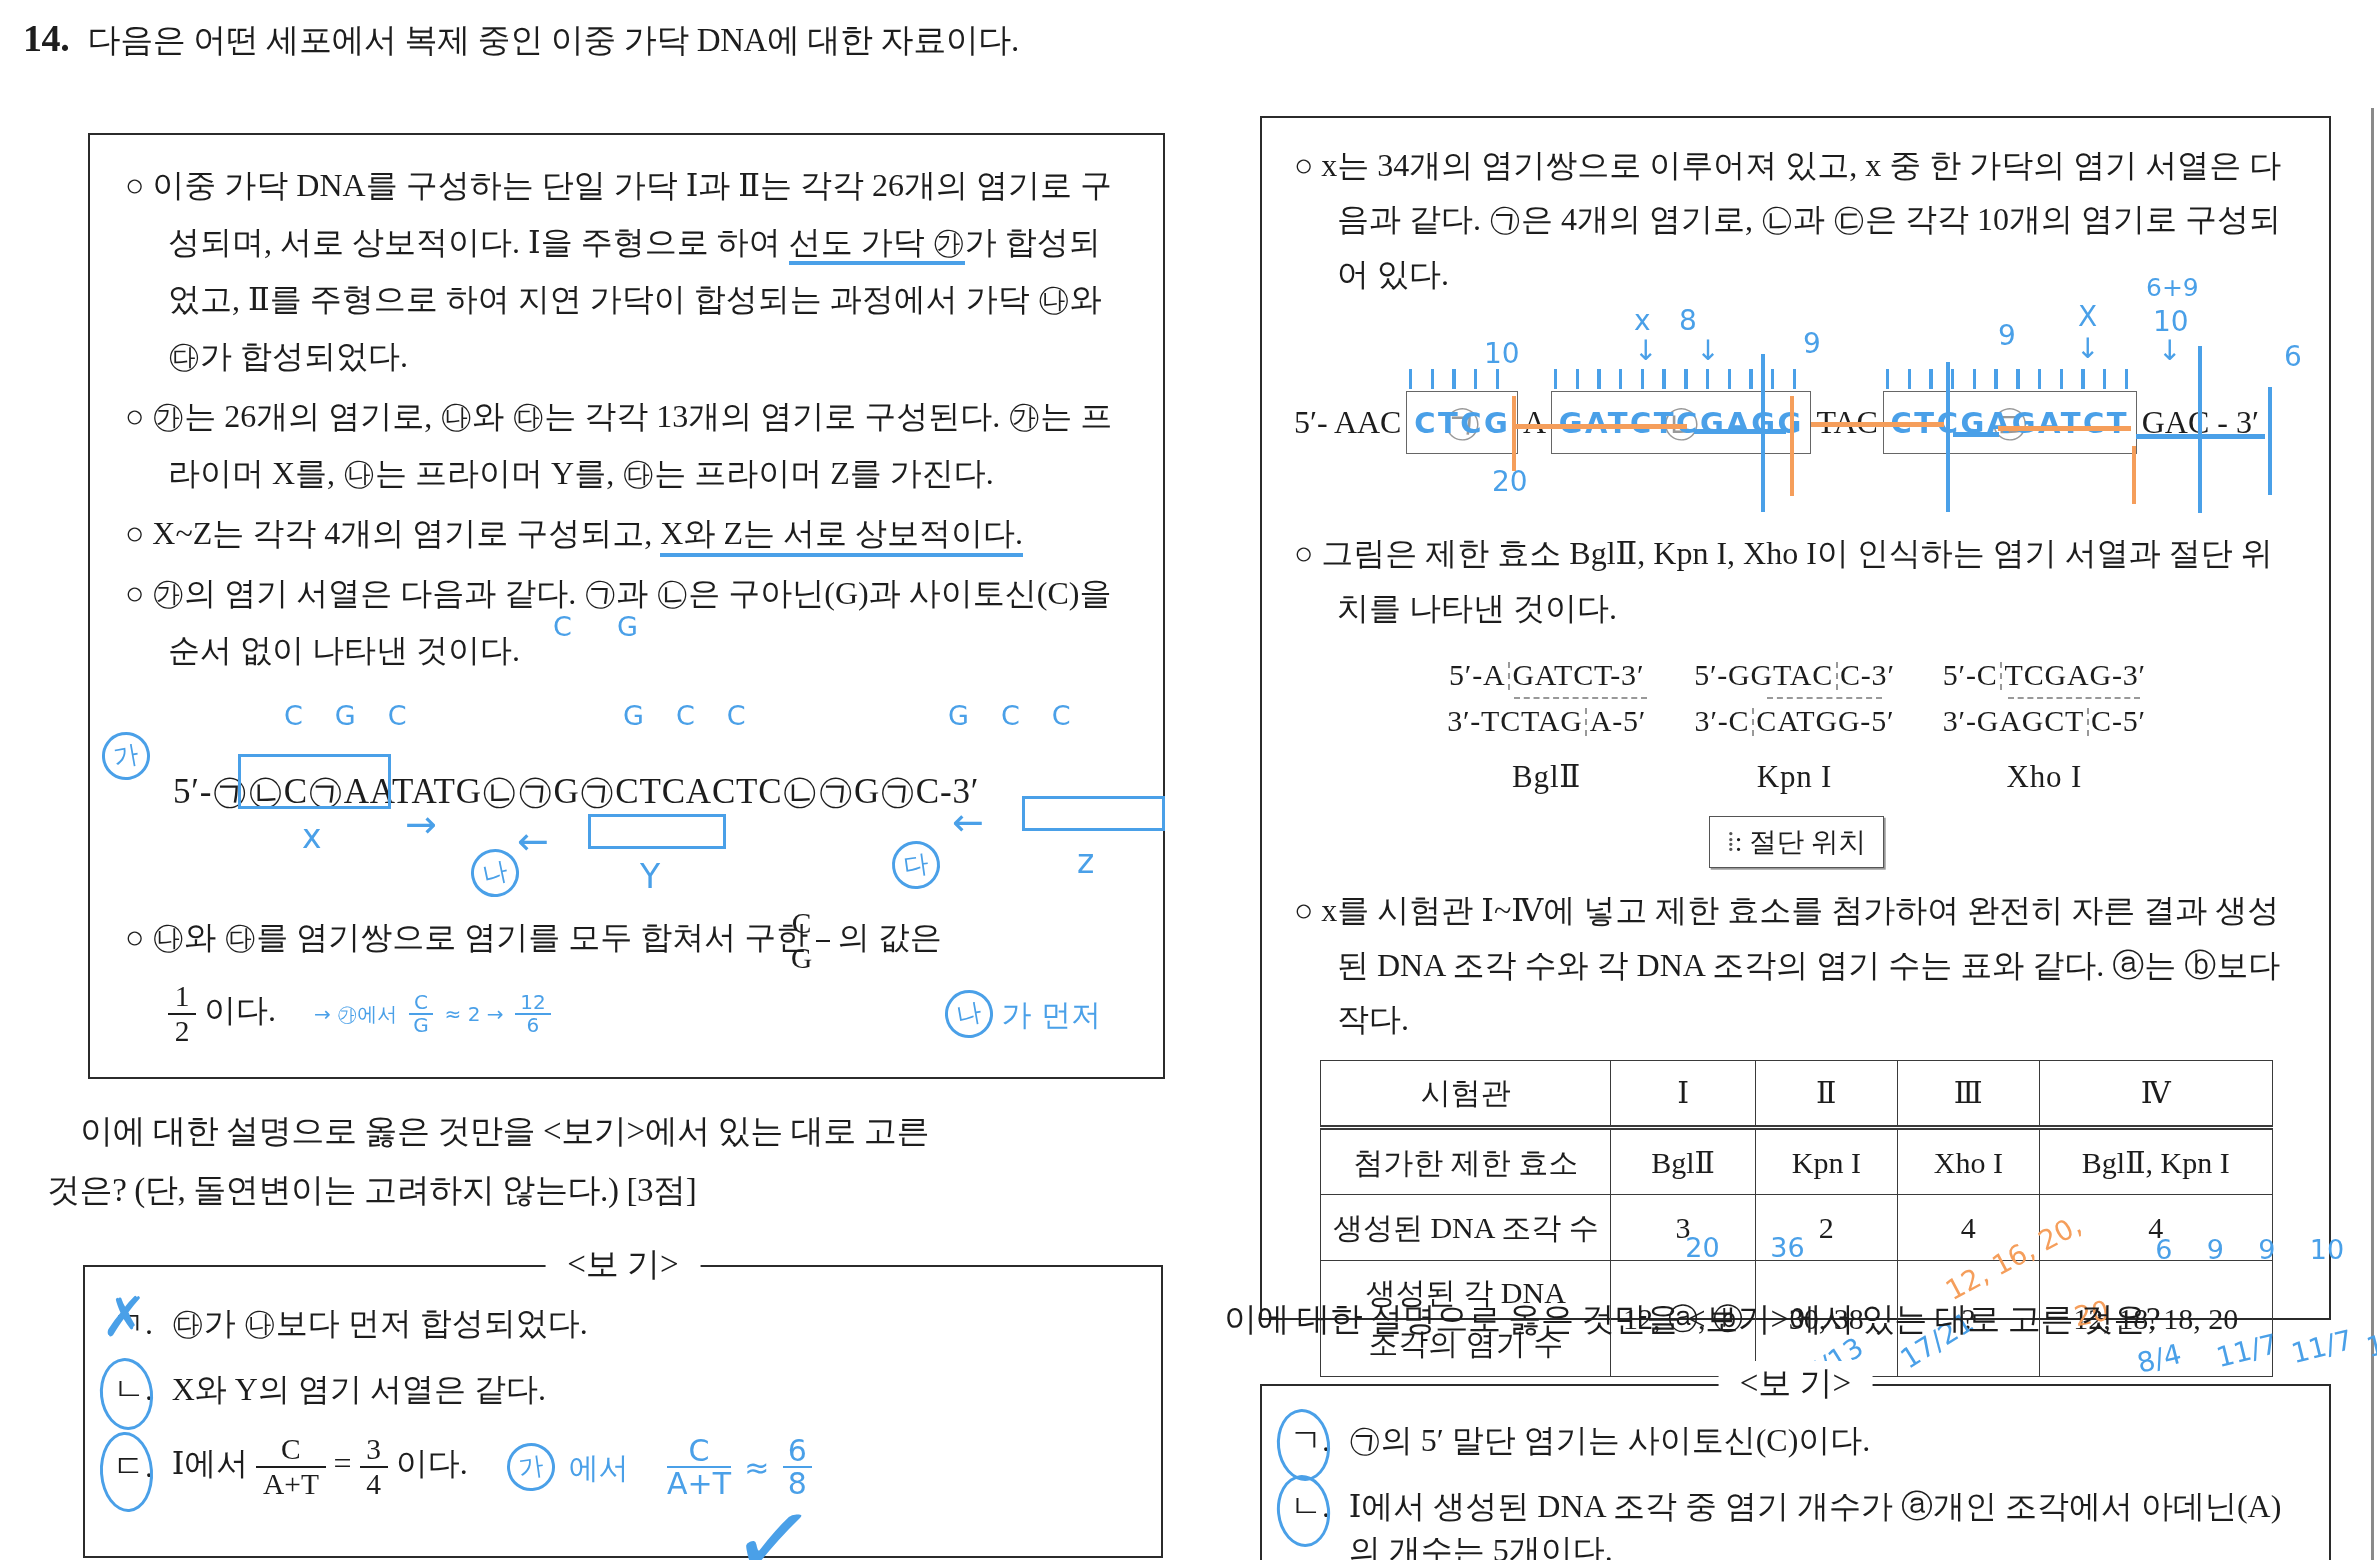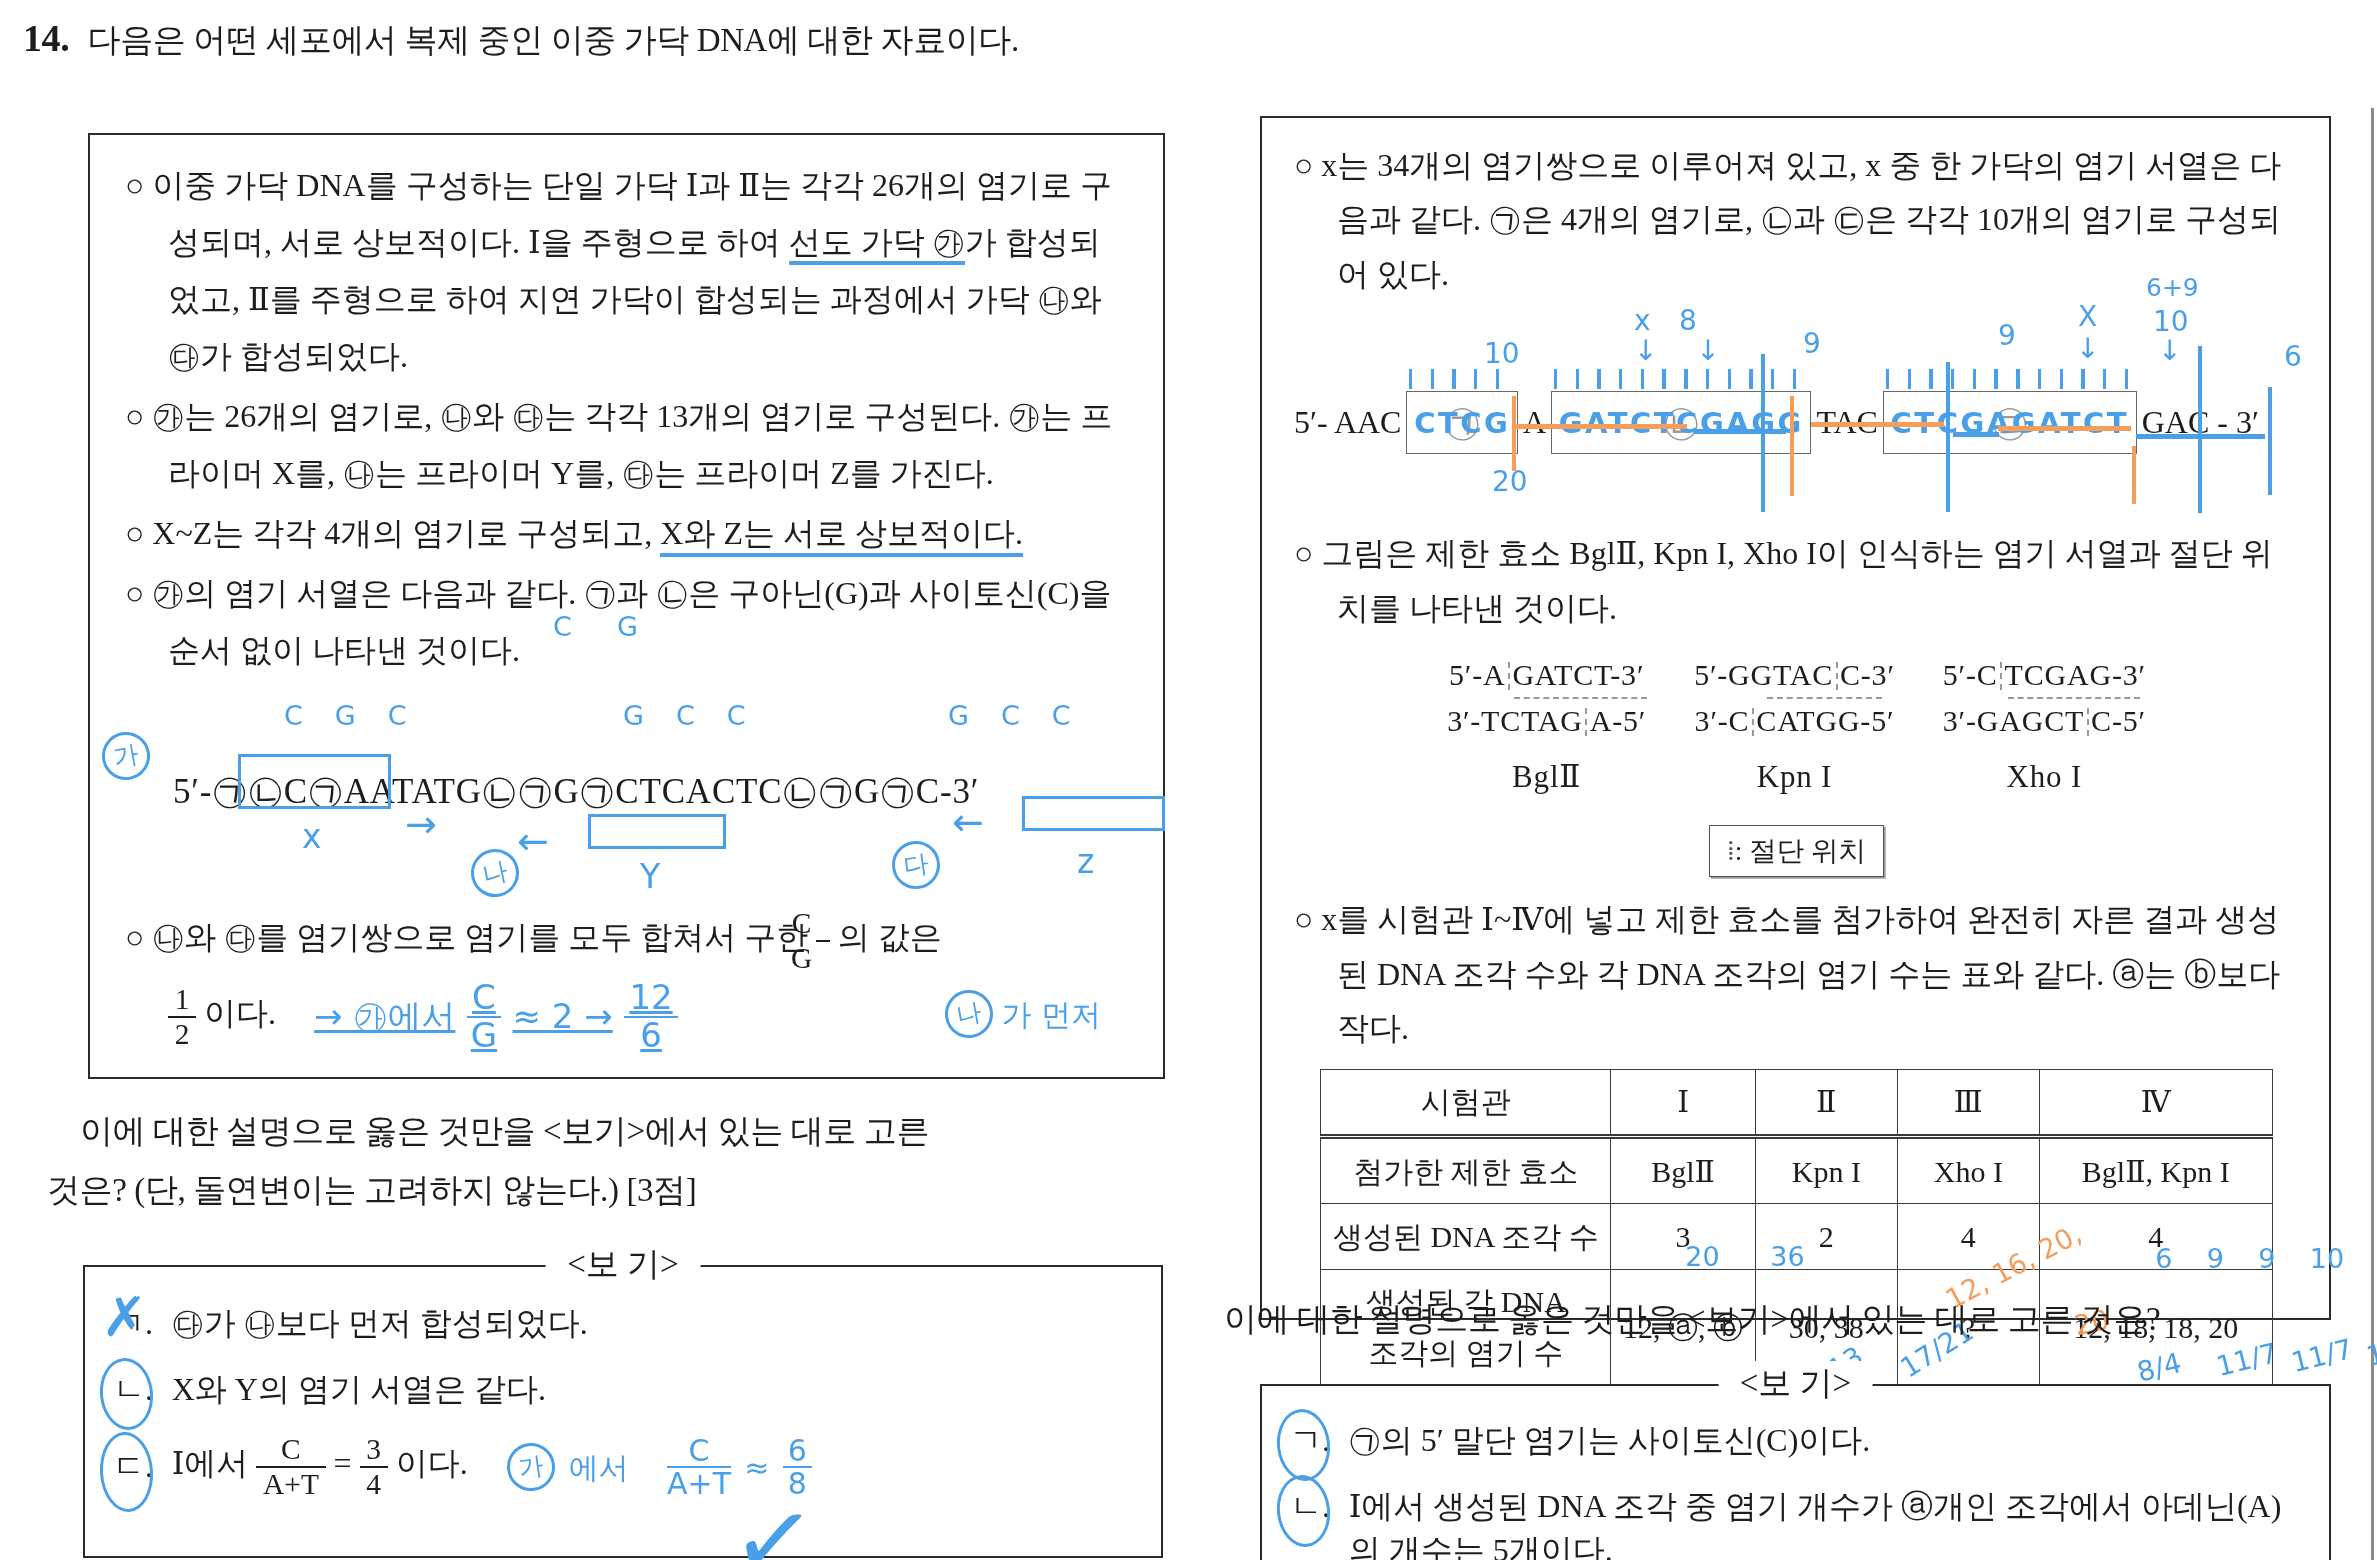--- a/index.html
+++ b/index.html
@@ -65,21 +65,21 @@
   .sbox .hletters{position:relative;font-family:"DejaVu Sans",sans-serif;color:var(--blue);letter-spacing:2.5px;font-size:29px;font-weight:bold;}
   .vcut{position:absolute;width:4.2px;background:var(--blue);}
   .ocut{position:absolute;width:4.2px;background:var(--orange);}
   .ofrag{position:absolute;border-bottom:5px solid var(--orange);}
   .bfrag{position:absolute;border-bottom:5px solid var(--blue);}
   .enzymes{display:flex;justify-content:center;gap:48px;margin-top:16.7px;}
   .enz{text-align:center;position:relative;font-size:30px;line-height:1.55;letter-spacing:0.8px;}
   .cutv{display:inline-block;width:0;height:28px;border-left:2.5px dashed #999;vertical-align:-5px;margin:0 2.5px;}
   .cuth{position:absolute;border-top:2.5px dashed #999;height:0;}
   .enz-name{margin-top:8.3px;font-size:31px;}
-  .legend{margin:24px auto 0;width:fit-content;border:1.7px solid #555;box-shadow:1.7px 1.7px 0 #999;padding:1.7px 16.7px;font-size:27.5px;}
+  .legend{margin:15px auto 0;width:fit-content;border:1.7px solid #555;box-shadow:1.7px 1.7px 0 #999;padding:1.7px 16.7px;font-size:27.5px;}
   .tblwrap{position:relative;width:fit-content;margin:13.3px auto 0;}
   table.tbl{border-collapse:collapse;font-size:30px;}
   .tbl th,.tbl td{border:1.7px solid var(--rule);text-align:center;padding:6.7px 11.7px;font-weight:normal;}
   .tbl .hrow th{border-bottom:5px double var(--rule);}
   .tbl .c1{min-width:275px;}
   .tbl .c2{min-width:138px;}
   .tbl .c3{min-width:142px;}
   .tbl .c4{min-width:142px;}
   .tbl .c5{min-width:233px;}
   .q16-stem{left:1224px;top:1297px;width:1142px;font-size:33px;}
@@ -117,21 +117,21 @@
       <span class="abs hand" style="left:827px;top:113px;font-size:38px;">←</span>
       <div class="abs s14-box" style="left:897px;top:107px;width:143px;height:35px;"></div>
       <span class="abs hand" style="left:952px;top:155px;font-size:33px;">z</span>
       <span class="abs ring" style="left:767px;top:152px;transform:rotate(-8deg);">다</span>
     </div>
 
     <p class="bullet"><span>○ ㉯와 ㉰를 염기쌍으로 염기를 모두 합쳐서 구한 </span><span class="frac"><span class="n">C</span><span class="d">G</span></span> <span>의 값은</span></p>
     <p class="b5line">
       <span class="frac"><span class="n">1</span><span class="d">2</span></span>
       <span>이다.</span>
-      <span class="hand-inline hand" style="font-size:34px;text-decoration:underline;">
+      <span class="hand-inline hand" style="font-size:20px;">
         <span>→ ㉮에서</span>
         <span class="handfrac">
             <span class="n">C</span>
             <span class="d">G</span>
           </span>
         <span>≈ 2  →</span>
         <span class="handfrac">
             <span class="n">12</span>
             <span class="d">6</span>
           </span>

